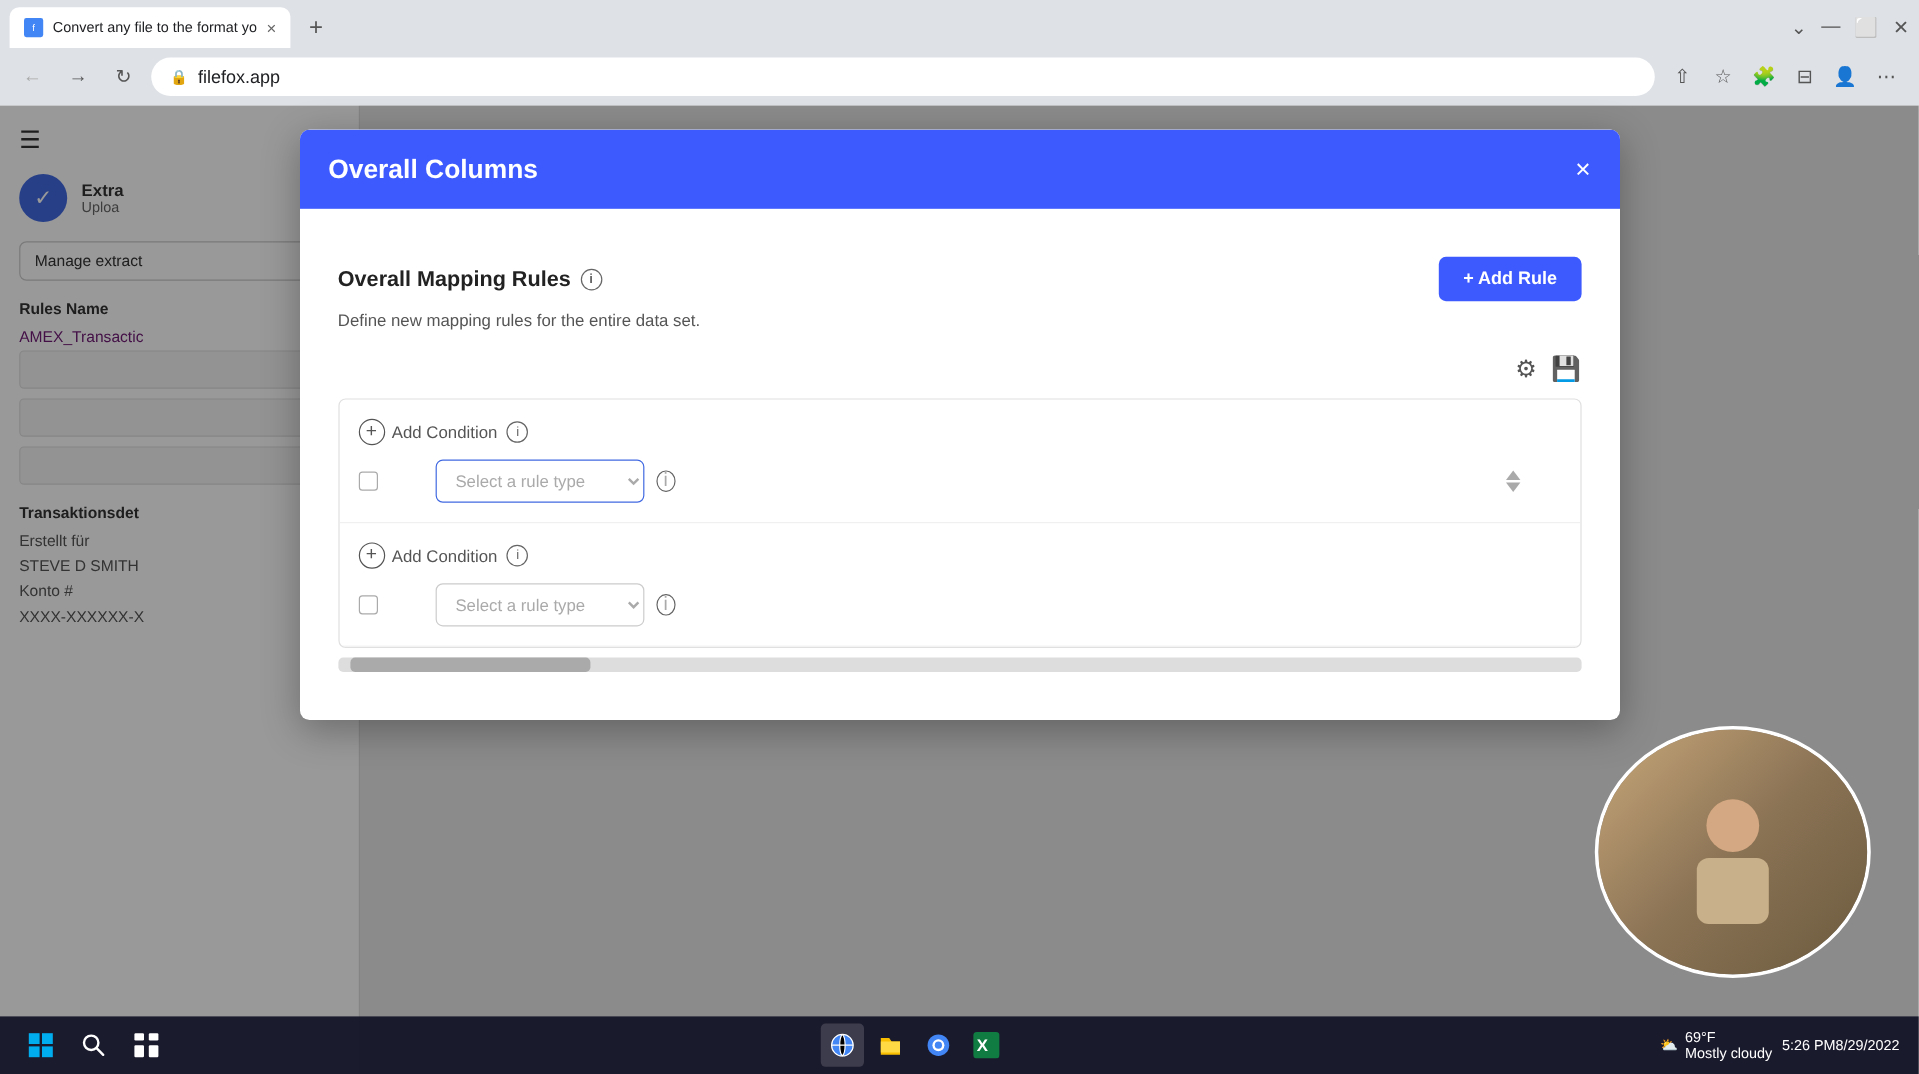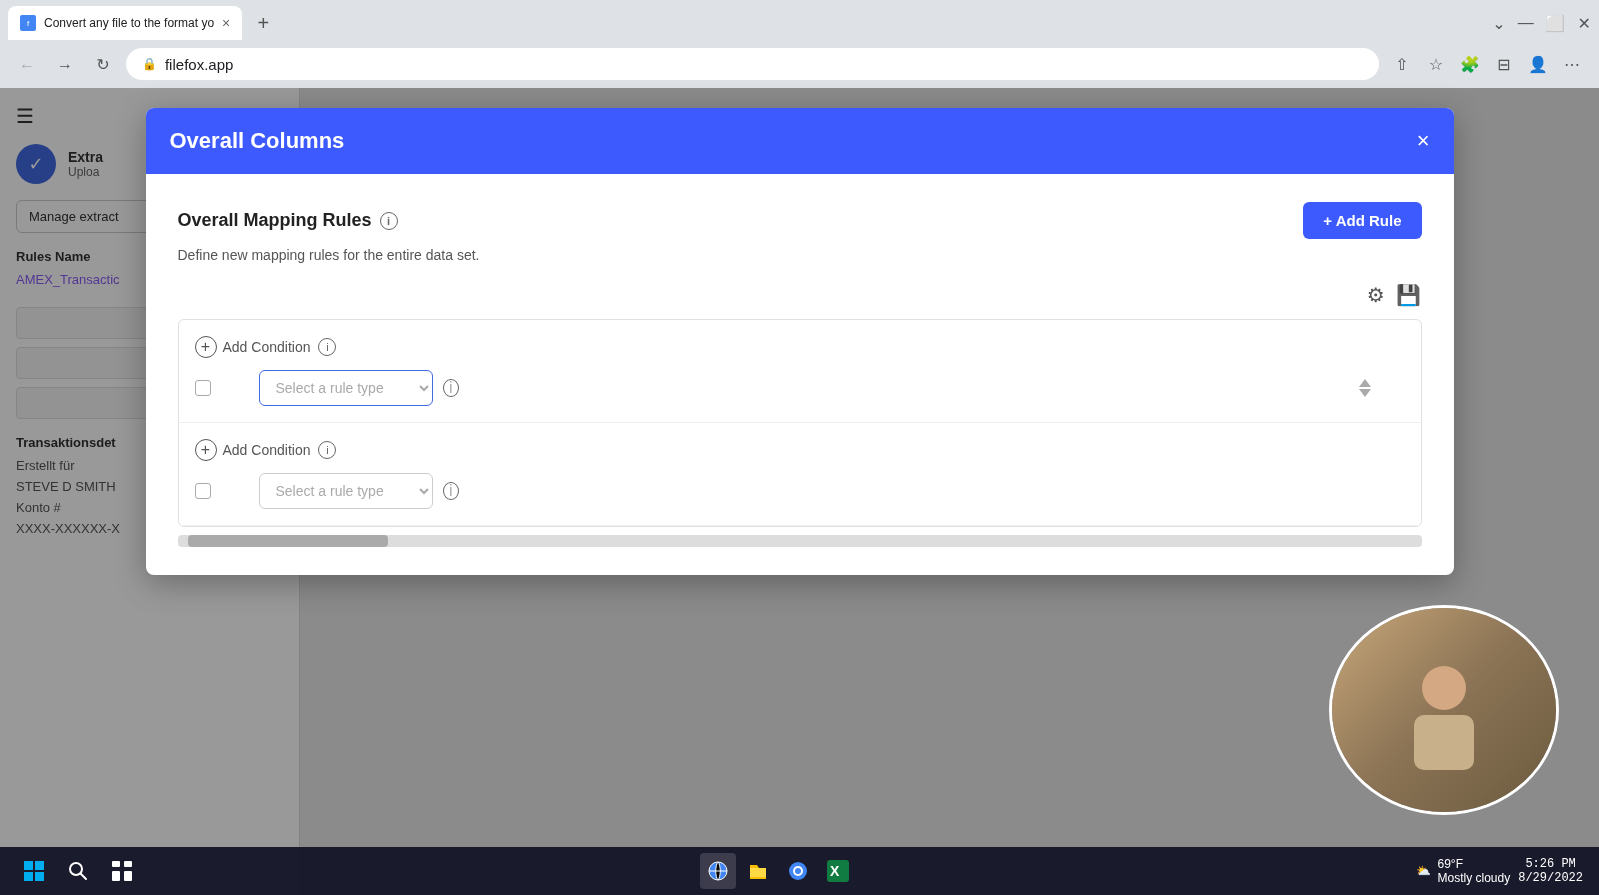--- a/index.html
+++ b/index.html
@@ -28,35 +28,35 @@
     
     .sidebar { width: 300px; background: white; border-right: 1px solid #ddd; padding: 16px; overflow: hidden; flex-shrink: 0; }
     .sidebar-menu-icon { font-size: 20px; color: #333; margin-bottom: 16px; cursor: pointer; }
     .extraction-card { display: flex; align-items: center; gap: 12px; margin-bottom: 16px; }
     .extraction-avatar { width: 40px; height: 40px; background: #4169e1; border-radius: 50%; display: flex; align-items: center; justify-content: center; color: white; font-size: 18px; flex-shrink: 0; }
     .extraction-info { flex: 1; }
     .extraction-title { font-size: 14px; font-weight: 600; color: #333; }
     .extraction-subtitle { font-size: 12px; color: #666; }
     .manage-btn { background: white; border: 1px solid #ccc; border-radius: 6px; padding: 8px 12px; font-size: 13px; color: #333; cursor: pointer; width: 100%; text-align: left; margin-bottom: 16px; }
     .section-label { font-size: 13px; font-weight: 600; color: #333; margin-bottom: 8px; }
-    .filename-value { font-size: 13px; color: #8b5cf6; margin-bottom: 20px; }
+    .filename-value { font-size: 13px; color: #701a75; margin-bottom: 4px; }
     .input-placeholder { background: #f5f5f5; border: 1px solid #e0e0e0; border-radius: 4px; height: 32px; margin-bottom: 8px; }
     .transakt-section { margin-top: 16px; }
     .transakt-label { font-size: 13px; font-weight: 600; color: #333; margin-bottom: 8px; }
     .transakt-item { font-size: 13px; color: #555; margin-bottom: 6px; }
 
     
     .modal-overlay { position: absolute; top: 88px; left: 0; width: 100%; height: calc(895px - 88px); background: rgba(0,0,0,0.4); display: flex; align-items: flex-start; justify-content: center; padding-top: 20px; z-index: 100; }
 
     
-    .modal { background: white; border-radius: 8px; width: 1308px; max-height: 780px; overflow: hidden; box-shadow: 0 8px 32px rgba(0,0,0,0.3); }
+    .modal { background: white; border-radius: 8px; width: 1100px; max-height: 780px; overflow: hidden; box-shadow: 0 8px 32px rgba(0,0,0,0.3); }
     .modal-header { background: #3d5afe; padding: 20px 24px; display: flex; align-items: center; justify-content: space-between; }
     .modal-title { font-size: 22px; font-weight: 700; color: white; }
     .modal-close { color: white; font-size: 22px; cursor: pointer; background: none; border: none; }
-    .modal-body { padding: 28px 32px; }
+    .modal-body { padding: 40px 32px; }
     .mapping-rules-header { display: flex; align-items: center; justify-content: space-between; margin-bottom: 8px; }
     .mapping-rules-title { font-size: 18px; font-weight: 600; color: #222; display: flex; align-items: center; gap: 8px; }
     .info-icon { width: 18px; height: 18px; border: 1.5px solid #666; border-radius: 50%; display: flex; align-items: center; justify-content: center; font-size: 11px; color: #666; cursor: pointer; }
     .add-rule-btn { background: #3d5afe; color: white; border: none; border-radius: 6px; padding: 10px 20px; font-size: 15px; font-weight: 600; cursor: pointer; }
     .mapping-rules-desc { font-size: 14px; color: #555; margin-bottom: 20px; }
     .toolbar-right { display: flex; align-items: center; gap: 12px; justify-content: flex-end; margin-bottom: 12px; }
     .toolbar-icon { font-size: 20px; color: #555; cursor: pointer; }
 
     
     .rules-table { width: 100%; border: 1px solid #e0e0e0; border-radius: 6px; overflow: hidden; }
@@ -312,18 +312,18 @@
     </div>
   </div>
   <div class="taskbar-right">
     <div class="weather-widget">
       <span>⛅</span>
       <div>
         <div>69°F</div>
         <div>Mostly cloudy</div>
       </div>
     </div>
-    <div style="display:flex;flex-direction:column;align-items:center;font-family:Liberation Mono, monospace;">
+    <div style="display:flex;flex-direction:row;align-items:flex-start;">
       <span>5:26 PM</span>
       <span>8/29/2022</span>
     </div>
   </div>
 </div>
 
 </body></html>

